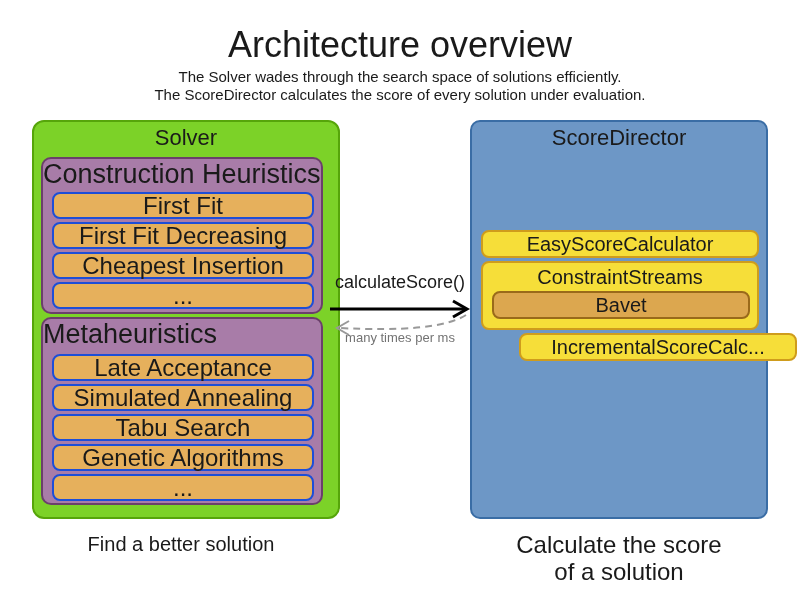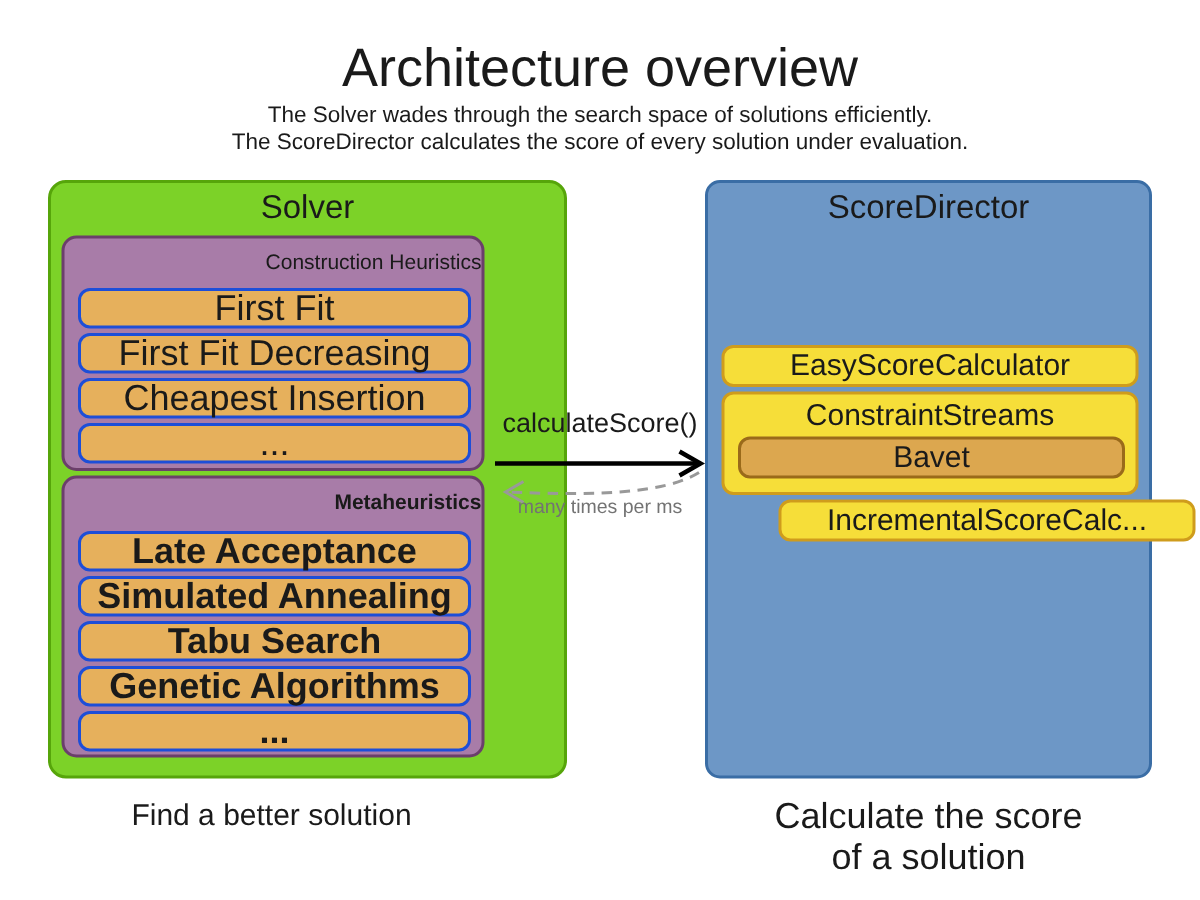--- a/index.html
+++ b/index.html
@@ -5,30 +5,30 @@
   html,body{margin:0;padding:0;}
   body{width:800px;height:600px;background:#ffffff;position:relative;overflow:hidden;
        font-family:"Liberation Sans", sans-serif;color:#1a1a1a;}
   .abs{position:absolute;}
   .center{text-align:center;}
 
   #title{top:26px;left:0;width:800px;font-size:36px;line-height:38px;}
   #subtitle{top:68px;left:0;width:800px;font-size:15px;line-height:17.5px;}
 
   
-  #solver-panel{left:32px;top:120px;width:346px;height:399px;background:#7CD228;
+  #solver-panel{left:32px;top:120px;width:308px;height:399px;background:#7CD228;
     border:2px solid #56A50A;border-radius:12px;box-sizing:border-box;}
   .panel-label{position:absolute;top:3px;left:0;width:100%;text-align:center;
     font-size:22px;line-height:26px;}
   .phase-group{position:absolute;left:7px;width:282px;background:#A87CA8;
     border:2px solid #6B3F6B;border-radius:10px;box-sizing:border-box;}
   #construction-group{top:35px;height:157px;}
-  #metaheuristics-group{top:195px;height:188px;font-weight:bold;}
-  .group-label{position:absolute;top:3px;left:0;width:100%;text-align:right;
-    font-size:14px;line-height:25px;}
+  #metaheuristics-group{top:195px;height:188px;}
+  .group-label{position:absolute;top:3px;left:0;width:100%;text-align:left;
+    font-size:27px;line-height:25px;}
   .algo-item{position:absolute;left:9px;width:262px;height:27px;background:#E6B05C;
     border:2px solid #1d4ed8;border-radius:8px;box-sizing:border-box;
     display:flex;align-items:center;justify-content:center;font-size:24px;}
 
   
   #score-director-panel{left:470px;top:120px;width:298px;height:399px;background:#6D97C6;
     border:2px solid #3A6DA5;border-radius:10px;box-sizing:border-box;}
   .calc-item{position:absolute;left:9px;width:278px;background:#F6DE39;
     border:2px solid #CF9C1C;border-radius:8px;box-sizing:border-box;font-size:20px;}
   #easy-calc{top:108px;height:28px;display:flex;align-items:center;justify-content:center;}

